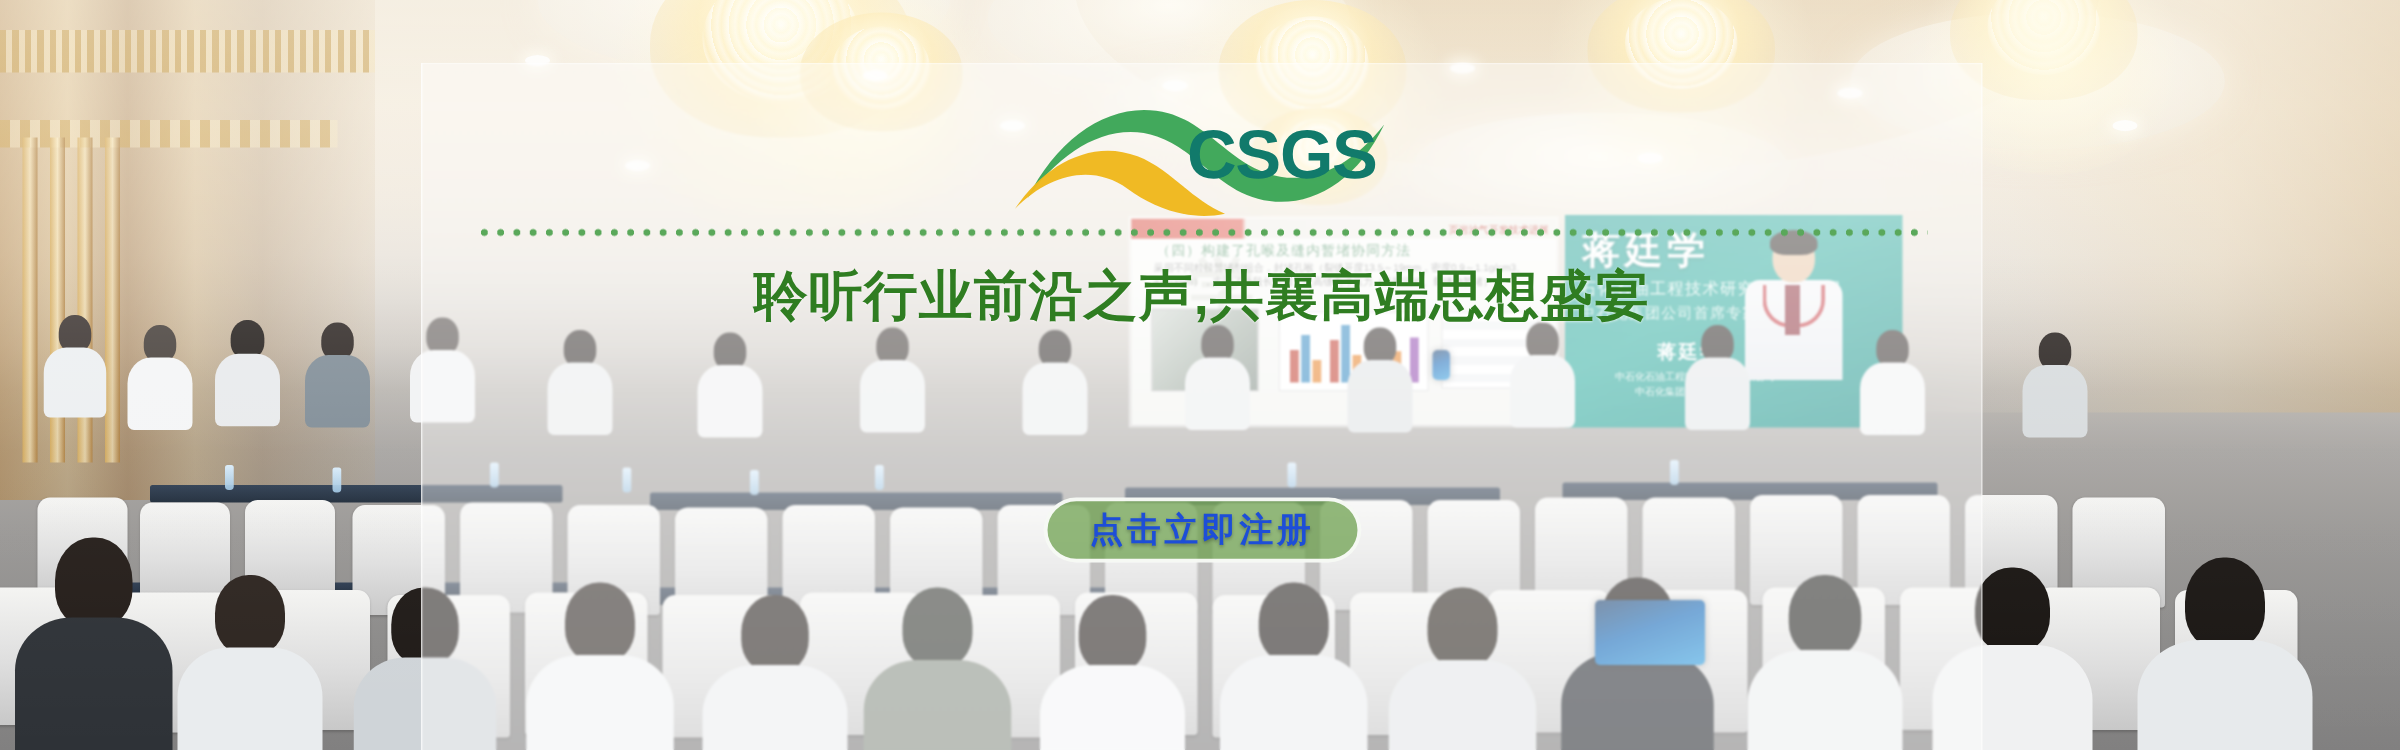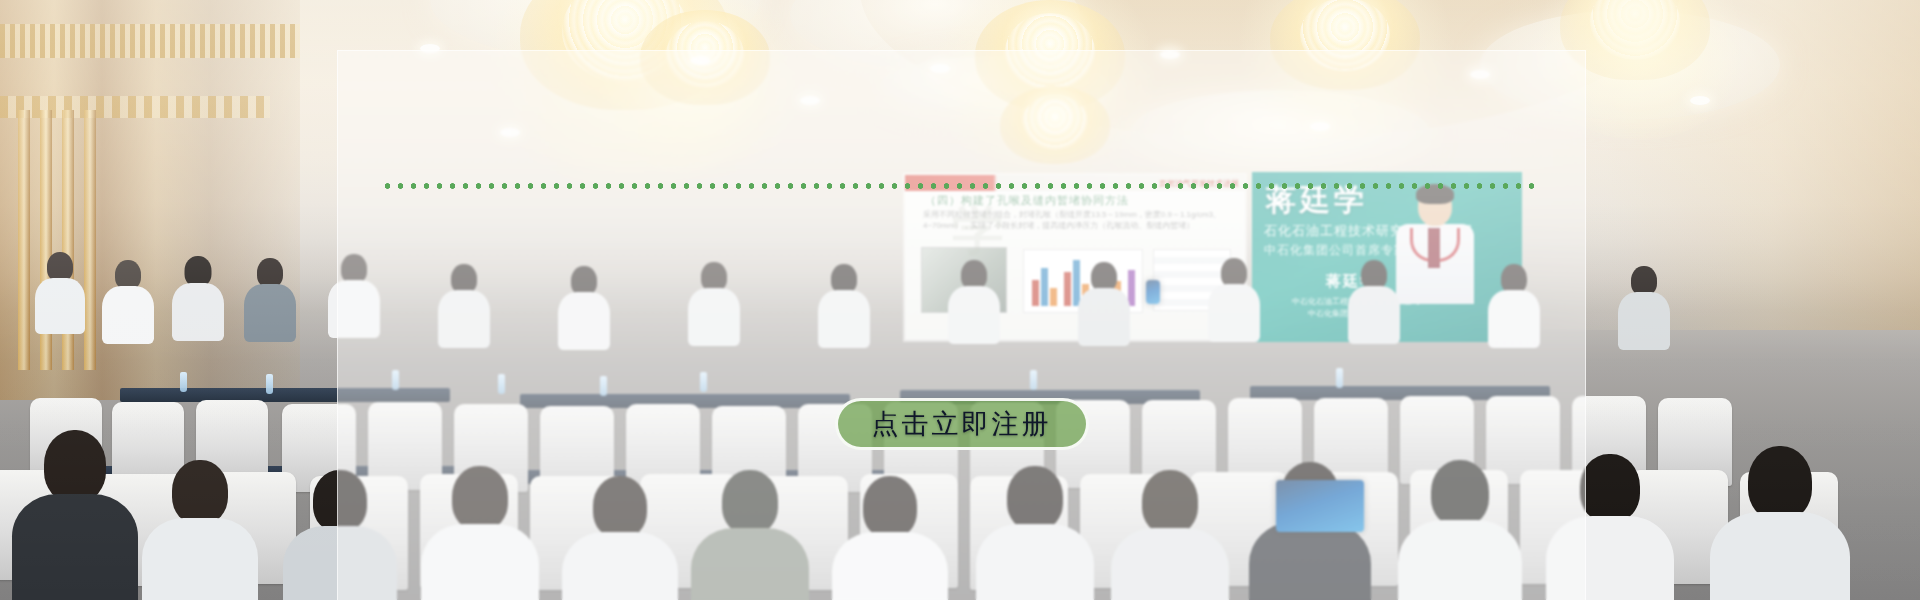--- a/index.html
+++ b/index.html
@@ -254,22 +254,22 @@
   .cta-wrap {
     position:absolute; left:0; right:0; top:348px;
     display:flex; justify-content:center;
   }
   .cta {
     display:inline-flex; align-items:center; justify-content:center;
     height:52px; padding:0 34px;
     border-radius:26px;
     background:rgba(106,158,74,.72);
     border:3px solid rgba(255,255,255,.92);
-    color:#0f172a;
-    font-size:27px; font-weight:normal; letter-spacing:3px;
+    color:#1d4ed8;
+    font-size:27px; font-weight:bold; letter-spacing:3px;
     text-shadow:0 1px 3px rgba(0,0,0,.3);
     cursor:pointer;
   }
 </style>
 </head>
 <body>
 
 <div class="banner">
 
   <div class="photo">
@@ -529,23 +529,33 @@
       <div class="phone" style="left:1146px;top:10px;width:14px;height:24px;"></div>
     </div>
 
     <div class="haze"></div>
   </div>
 
   <div class="overlay"></div>
 
   <div class="content">
 
+    <div class="logo-wrap">
+      <div class="logo">
+        <svg width="320" height="108" viewBox="0 0 320 108">
+          <path d="M4 96 C 32 46, 78 20, 120 34 C 150 44, 166 74, 196 86 C 228 99, 262 86, 292 52 C 266 100, 224 118, 188 106 C 156 96, 140 64, 110 52 C 72 37, 32 60, 4 96 Z" fill="#3aa655" opacity="0.96" transform="translate(14,-12) rotate(-3 150 60)"></path>
+          <path d="M0 86 C 24 50, 62 30, 98 44 C 124 54, 140 78, 168 90 C 140 96, 112 86, 90 70 C 62 50, 28 58, 0 86 Z" fill="#f0b81d" opacity="0.97" transform="translate(10,14)"></path>
+        </svg>
+        <div class="logo-text">CSGS</div>
+      </div>
+    </div>
 
     <div class="divider"></div>
 
     <div class="headline">
+      <div>聆听行业前沿之声,共襄高端思想盛宴</div>
     </div>
 
     <div class="cta-wrap">
       <button class="cta">点击立即注册</button>
     </div>
   </div>
 </div>
 
 </body></html>

